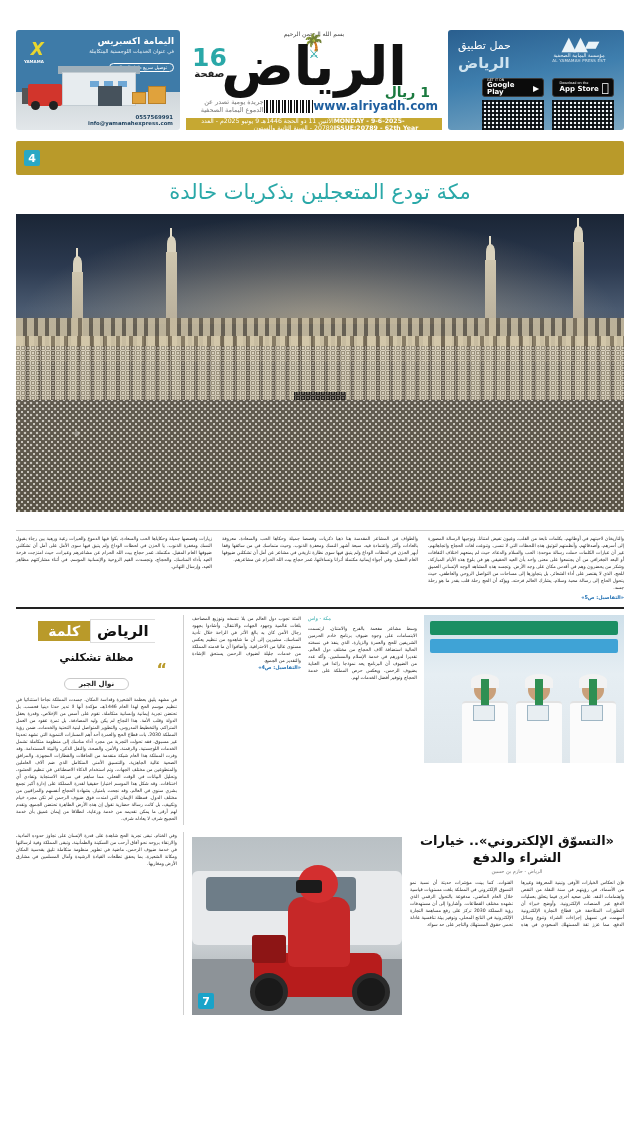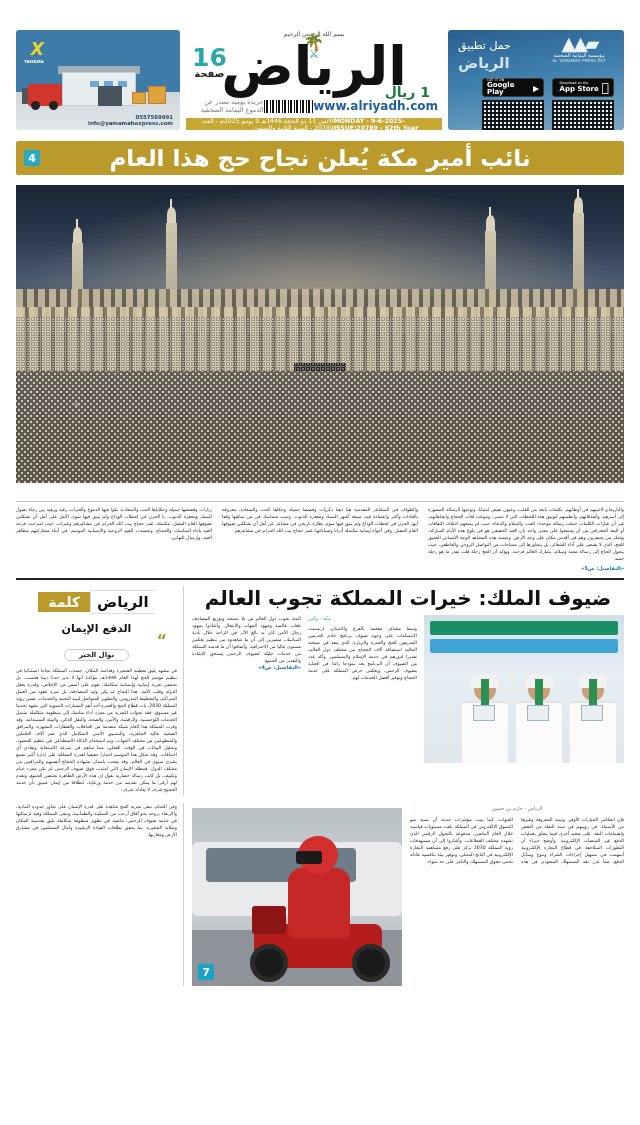--- a/index.html
+++ b/index.html
@@ -287,20 +287,25 @@
         <span class="barcode"></span>
         <span class="desc">جريدة يومية تصدر عن الدموع اليمامة الصحفية</span>
       </div>
       <div class="dateline">
         <span class="en">MONDAY - 9-6-2025-ISSUE:20789 - 62th Year</span>
         <span>الأثنين 11 ذو الحجة 1446هـ 9 يونيو 2025م - العدد 20789 - السنة الثانية والستون</span>
       </div>
     </div>
 
     <div class="ad-express">
+      <div class="hdr">
+        <div class="t1">اليمامة اكسبريس</div>
+        <div class="t2">في عنوان الخدمات اللوجستية المتكاملة</div>
+        <div class="pill">توصيل سريع داخل المملكة</div>
+      </div>
       <div class="xlogo">
         <span>X</span>
         <small>YAMAMA</small>
       </div>
       <div class="warehouse">
         <div class="wh-roof"></div>
         <div class="wh-body">
           <div class="wh-win" style="right:8px"></div>
           <div class="wh-win" style="right:22px"></div>
           <div class="wh-win" style="right:36px"></div>
@@ -315,23 +320,23 @@
       </div>
       <div class="contact">
         <div>0557569991</div>
         <div>info@yamamahexpress.com</div>
       </div>
     </div>
   </div>
 
   <div class="gold-banner">
     <span class="pg">4</span>
-    <span class="txt">نائب أمير مكة يُعلن نجاح حج هذا العام</span>
-  </div>
-
+  </div>
+
+  <div class="main-sub">مكة تودع المتعجلين بذكريات خالدة</div>
 
   <div class="hero">
     <div class="sky-glow"></div>
     <div class="minaret" style="right:40px; height:150px;"></div>
     <div class="minaret" style="right:128px; height:132px;"></div>
     <div class="minaret" style="left:150px; height:140px;"></div>
     <div class="minaret" style="left:56px; height:120px;"></div>
     <div class="arcade2"></div>
     <div class="arcade"></div>
     <div class="kaaba">
@@ -359,21 +364,20 @@
       <p>زيارات وقصصها جميلة وحكاياها الحب والسعادة، بكوا فيها الدموع والعبرات رغبة ورهبة بين رجاء بقبول النسك ومغفرة الذنوب.
 يا الحزن في لحظات الوداع ولم يتبق فيها سوى الأمل على أمل أن تشكلني ضيوفها العام المقبل.
 مكتملة، غمر حجاج بيت الله الحرام عن مشاعرهم وعبرات، حيث امتزجت فرحة العيد بأداء المناسك، والحجاج، وتجسدت القيم الروحية والإنسانية الموسم.
 في أثناء مشاركتهم مظاهر العيد، وإرسال التهاني.</p>
     </div>
   </div>
   <div class="hr-thick"></div>
 
   <div class="mid">
     <div class="mid-main">
-      <div class="mid-head">ضيوف الملك: خيرات المملكة تجوب العالم</div>
       <div class="mid-row">
         <div class="photo-guests">
           <div class="pg-banner"></div>
           <div class="pg-banner b2"></div>
           <div class="person" style="right:8px">
             <div class="head"></div>
               <div class="body"></div>
             <div class="lanyard"></div>
               <div class="badge-card"></div>
           </div>
@@ -400,37 +404,38 @@
           <span class="more-link">«التفاصيل: ص4»</span>
         </div>
       </div>
     </div>
 
     <div class="mid-side">
       <div class="kalima-tag">
         <span class="k2">الرياض</span>
         <span class="k1">كلمة</span>
       </div>
-      <div class="kalima-title">الدفع الإيمان</div>
+      <div class="kalima-title">مظلة تشكلني</div>
       <div class="kalima-author-wrap">
         <span class="quote-mark">“</span>
         <span class="kalima-author">نوال الجبر</span>
       </div>
       <div class="kalima-body">
         <p>في مشهد يليق بعظمة الشعيرة وقداسة المكان، جسدت المملكة نجاحا استثنائيا في تنظيم موسم الحج لهذا العام 1446هـ، مؤكدة أنها لا تدير حدثا دينيا فحسب، بل تحتضن تجربة إيمانية وإنسانية متكاملة، تقوم على أسس من الإخلاص، وقدرة بعقل الدولة وقلب الأمة.
 هذا النجاح لم يكن وليد المصادفة، بل ثمرة عقود من العمل المتراكم، والتخطيط المدروس، والتطوير المتواصل لبنية التحتية والخدمات، ضمن رؤية المملكة 2030، بات قطاع الحج والعمرة أحد أهم المسارات التنموية التي تشهد تحديثا غير مسبوق، فقد تحولت التجربة من مجرد أداء مناسك إلى منظومة متكاملة تشمل الخدمات اللوجستية، والرقمنة، والأمن، والصحة، والنقل الذكي، والبيئة المستدامة.
 وقد وفرت المملكة هذا العام شبكة متقدمة من الحافلات والقطارات المجهزة، والمرافق الصحية عالية الجاهزية، والتنسيق الأمني المتكامل الذي ضم آلاف العاملين والمتطوعين من مختلف الجهات، وتم استخدام الذكاء الاصطناعي في تنظيم الحشود، وتحليل البيانات في الوقت الفعلي، مما ساهم في سرعة الاستجابة وتفادي أي اختناقات.
 وقد شكل هذا الموسم اختبارا حقيقيا لقدرة المملكة على إدارة أكبر تجمع بشري سنوي في العالم، وقد نجحت بامتياز، بشهادة الحجاج أنفسهم والمراقبين من مختلف الدول.
 فمظلة الإيمان التي امتدت فوق ضيوف الرحمن لم تكن مجرد خيام وتكييف، بل كانت رسالة حضارية تقول إن هذه الأرض الطاهرة تحتضن الجميع، وتقدم لهم أرقى ما يمكن تقديمه من خدمة ورعاية، انطلاقا من إيمان عميق بأن خدمة الحجيج شرف لا يعادله شرف.</p>
       </div>
     </div>
   </div>
 
   <div class="bottom">
     <div class="bot-left">
+      <div class="hl-plain">«التسوّق الإلكتروني».. خيارات الشراء والدفع</div>
       <div class="hl-byline">الرياض - حازم بن حسين</div>
       <div class="bot-text bot-text-1">
         <p>فإن انعكاس الخيارات الأوفى وتبنية المعروفة وغيرها من الأسماء، في رؤيتهم في سنة النقلة من النقص واهتمامات النقد. على صعيد أخرى فيما يتعلق بعمليات الدفع عبر المنصات الإلكترونية.
 وأوضح خبراء أن التطورات المتلاحقة في قطاع التجارة الإلكترونية أسهمت في تسهيل إجراءات الشراء وتنوع وسائل الدفع، مما عزز ثقة المستهلك السعودي في هذه القنوات.
 كما بينت مؤشرات حديثة أن نسبة نمو التسوق الإلكتروني في المملكة بلغت مستويات قياسية خلال العام الماضي، مدفوعة بالتحول الرقمي الذي تشهده مختلف القطاعات.
 وأشاروا إلى أن مستهدفات رؤية المملكة 2030 تركز على رفع مساهمة التجارة الإلكترونية في الناتج المحلي، وتوفير بيئة تنافسية عادلة تحمي حقوق المستهلك والتاجر على حد سواء.</p>
       </div>
     </div>
 
     <div class="bot-mid">

